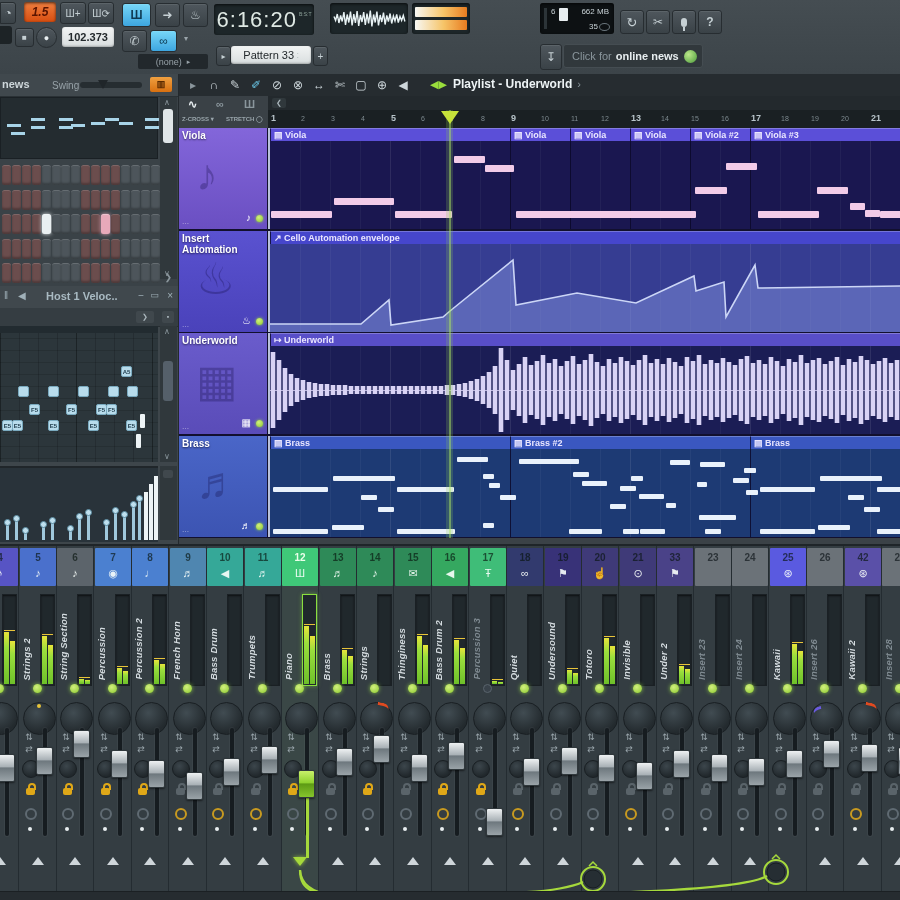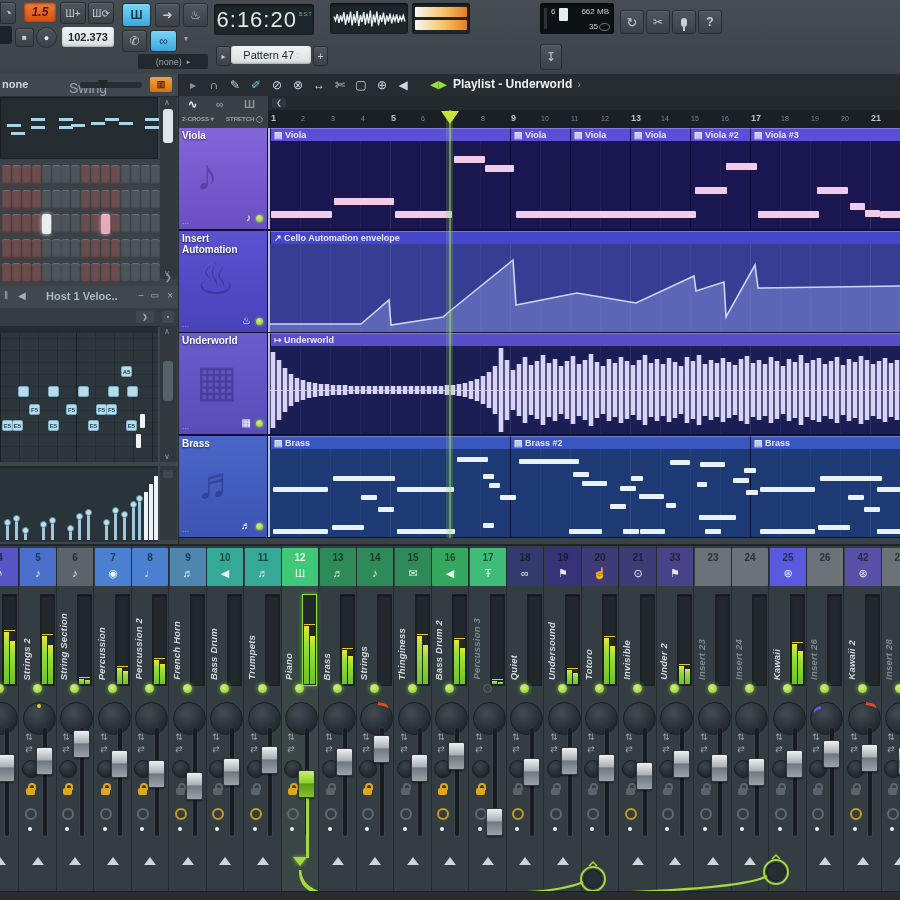--- a/index.html
+++ b/index.html
@@ -81,21 +81,21 @@
         <span>(none)</span>
         <span style="margin-left:5px;font-size:7px;">▸</span>
       </div>
 
     <div class="lcd" style="left:214px;top:4px;width:100px;height:31px;display:flex;align-items:center;justify-content:center;">
       <span style="font-size:22px;letter-spacing:1px;">6:16:20</span>
       <span style="font-size:5px;color:#8fa49c;margin:-12px 0 0 2px;">B:S:T</span>
     </div>
     <div class="tbtn" style="left:216px;top:46px;width:13px;height:18px;font-size:8px;">▸</div>
     <div class="light" style="left:231px;top:46px;width:80px;height:18px;display:flex;align-items:center;justify-content:center;font-size:11px;">
-        <span>Pattern 47</span>
+        <span>Pattern 33</span>
         <span style="font-size:7px;color:#9aa;margin-left:3px;">⁚</span>
       </div>
     <div class="tbtn" style="left:313px;top:46px;width:13px;height:18px;font-size:10px;">+</div>
 
     <div class="lcd" style="left:330px;top:3px;width:78px;height:31px;">
       <svg width="78" height="31">
           <polyline id="scope-line" fill="none" stroke="#e8f2f4" stroke-width="1.4" points="4,13.5 5.6,17.5 7.3,11 8.899999999999999,20 10.6,12.5 12.2,18.5 13.899999999999999,9 15.499999999999998,22 17.2,11.5 18.799999999999997,19.5 20.5,8.5 22.1,22.5 23.799999999999997,11 25.4,20 27.099999999999998,8 28.699999999999996,23 30.4,12 32,19 33.7,9 35.3,22 37,10.5 38.6,20.5 40.3,7.5 41.9,23.5 43.599999999999994,11.5 45.199999999999996,19.5 46.9,8.5 48.5,22.5 50.199999999999996,12 51.8,19 53.5,9.5 55.1,21.5 56.8,12.5 58.4,18.5 60.099999999999994,10.5 61.699999999999996,20.5 63.4,13 65,18 66.69999999999999,11.5 68.3,19.5 70,13.5 71.6,17.5 73.3,12.5 74.89999999999999,18.5"></polyline>
         </svg>
     </div>
     <div class="lcd" style="left:412px;top:3px;width:58px;height:31px;padding:0;">
@@ -112,20 +112,25 @@
     </div>
     <div class="tbtn" style="left:620px;top:10px;width:22px;height:22px;font-size:13px;">↻</div>
     <div class="tbtn" style="left:646px;top:10px;width:22px;height:22px;font-size:12px;">✂</div>
     <div class="tbtn" style="left:672px;top:10px;width:22px;height:22px;">
       <span style="display:block;width:6px;height:9px;background:#c6d0d4;border-radius:3px;position:relative;">
           <span style="position:absolute;left:2px;top:9px;width:2px;height:4px;background:#c6d0d4;"></span>
         </span>
     </div>
     <div class="tbtn" style="left:698px;top:10px;width:22px;height:22px;font-weight:bold;">?</div>
     <div class="tbtn" style="left:540px;top:44px;width:20px;height:24px;font-size:12px;">↧</div>
+    <div class="abs" style="left:563px;top:44px;width:140px;height:24px;background:#31383c;border:1px solid #454d52;border-radius:3px;display:flex;align-items:center;padding-left:8px;box-sizing:border-box;">
+      <span style="color:#8a969c;font-size:11px;">Click for</span>
+      <span style="color:#e8eef0;font-size:11px;font-weight:bold;margin-left:4px;">online news</span>
+      <span style="margin-left:5px;width:13px;height:13px;border-radius:50%;background:radial-gradient(circle at 35% 35%,#bce88a,#4a9a3a);display:inline-block;"></span>
+    </div>
   </div>
 
   <div id="pl-toolbar">
     <div id="pl-tools">
         <div class="pl-ico" style="left: 6px; color: rgb(138, 150, 156);">▸</div>
         <div class="pl-ico" style="left: 27px; color: rgb(205, 214, 218);">∩</div>
         <div class="pl-ico" style="left: 48px; color: rgb(205, 214, 218);">✎</div>
         <div class="pl-ico" style="left: 69px; color: rgb(106, 200, 232);">✐</div>
         <div class="pl-ico" style="left: 90px; color: rgb(205, 214, 218);">⊘</div>
         <div class="pl-ico" style="left: 111px; color: rgb(205, 214, 218);">⊗</div>
@@ -386,22 +391,22 @@
       </div>
     </div>
   <div class="abs" style="left:446px;top:110px;width:7px;height:428px;background:rgba(140,200,80,.22);pointer-events:none;"></div>
   <div class="abs" style="left:449px;top:110px;width:2px;height:428px;background:rgba(175,235,95,.45);pointer-events:none;"></div>
   <svg class="abs" style="left:440px;top:110px;pointer-events:none;" width="20" height="15">
       <polygon points="1,1 19,1 10,14" fill="#c6e23a"></polygon>
     </svg>
 
   <div id="rack">
     <div class="wtitle">
-      <span style="position:absolute;left:2px;top:4px;color:#cdd6da;font-size:11px;font-weight:bold;">none</span>
-      <span style="position:absolute;left:69px;top:6px;color:#97a2a8;font-size:14px;">Swing</span>
+      <span style="position:absolute;left:2px;top:4px;color:#cdd6da;font-size:11px;font-weight:bold;">news</span>
+      <span style="position:absolute;left:52px;top:6px;color:#97a2a8;font-size:10px;">Swing</span>
       <div style="position:absolute;left:80px;top:8px;width:62px;height:6px;background:#262d31;border-radius:3px;">
         <div style="position:absolute;left:18px;top:-2px;width:0;height:0;border-left:5px solid transparent;border-right:5px solid transparent;border-top:9px solid #20262a;"></div>
       </div>
       <div style="position:absolute;right:6px;top:3px;width:22px;height:15px;background:linear-gradient(#f0a040,#d87010);border-radius:2px;color:#5a2a00;font-size:9px;text-align:center;line-height:15px;font-weight:bold;">▥</div>
     </div>
     <div class="abs" style="left:0;top:23px;width:158px;height:62px;background:#242c30;border:1px solid #1a2024;box-sizing:border-box;">
         <div id="rack-dashes">
           <div style="position: absolute; left: 6px; top: 26px; width: 14px; height: 2.5px; background: rgb(168, 212, 232);"></div>
           <div style="position: absolute; left: 30px; top: 20px; width: 14px; height: 2.5px; background: rgb(168, 212, 232);"></div>
           <div style="position: absolute; left: 30px; top: 28px; width: 14px; height: 2.5px; background: rgb(168, 212, 232);"></div>

